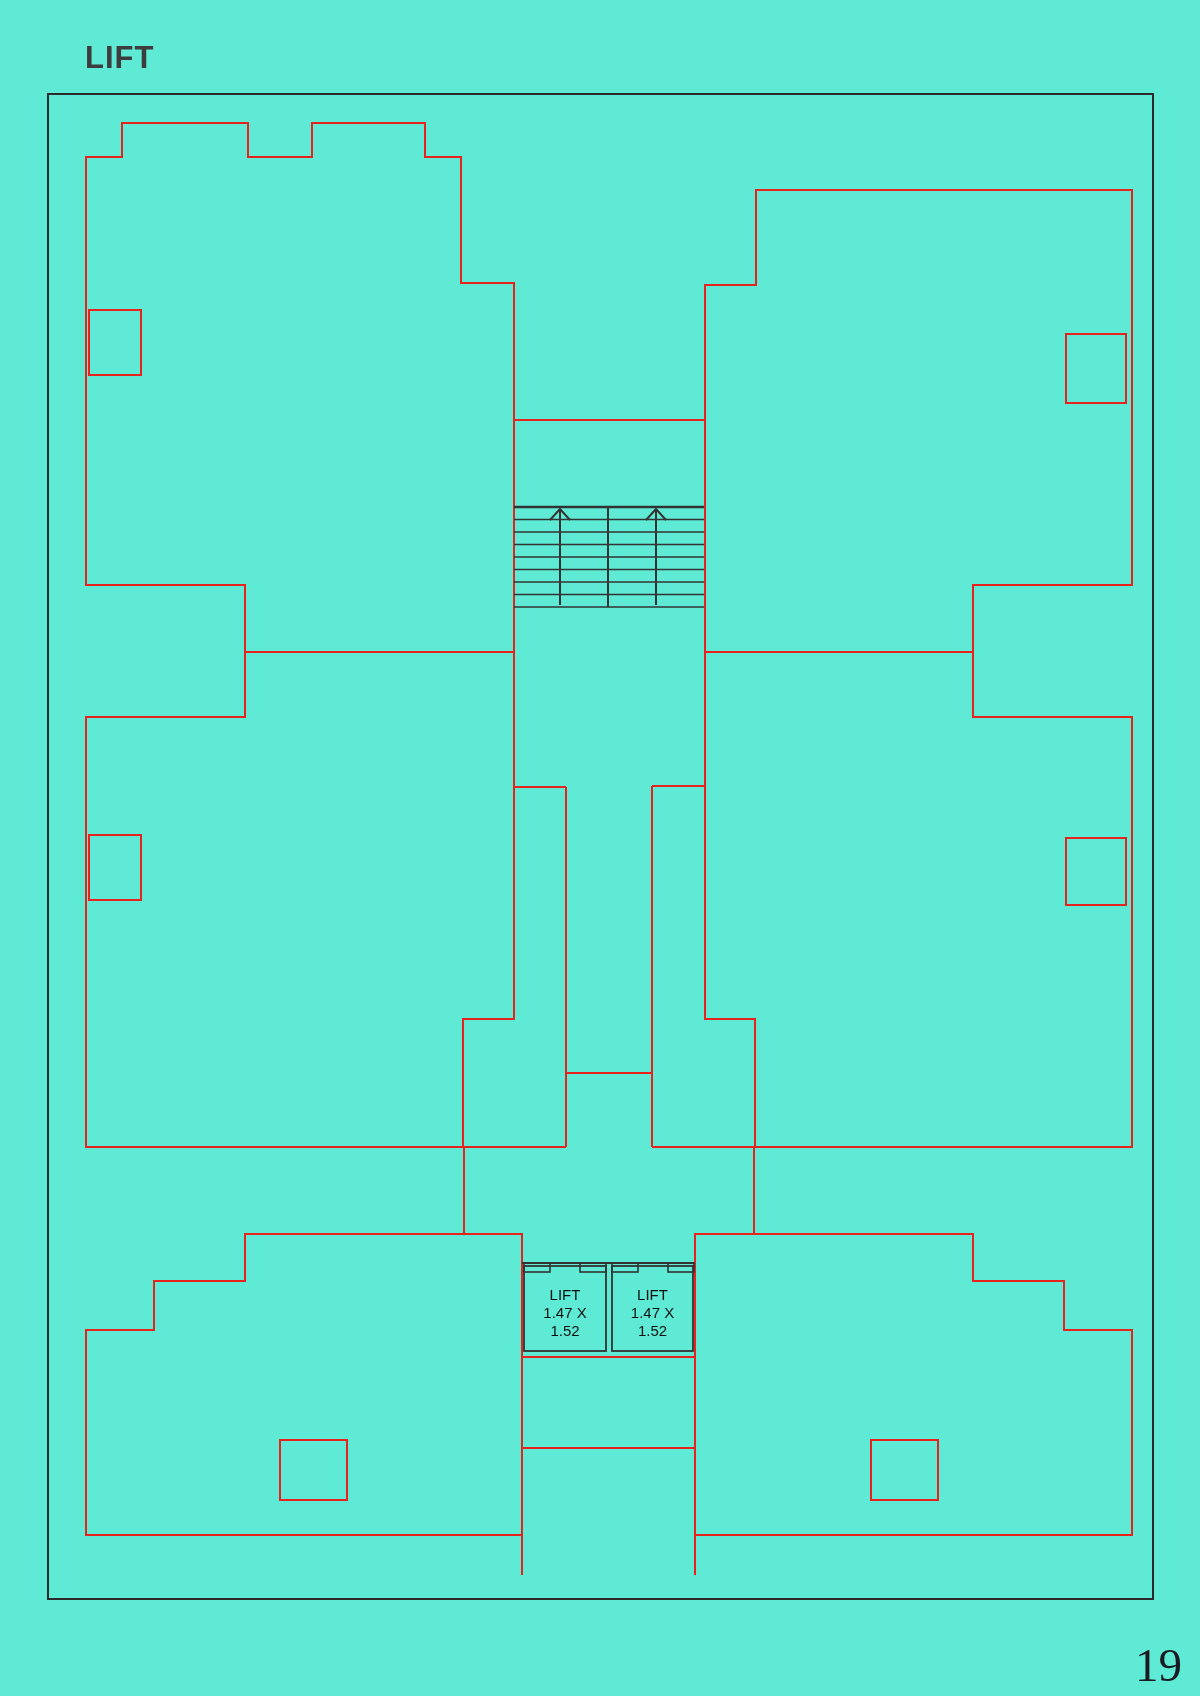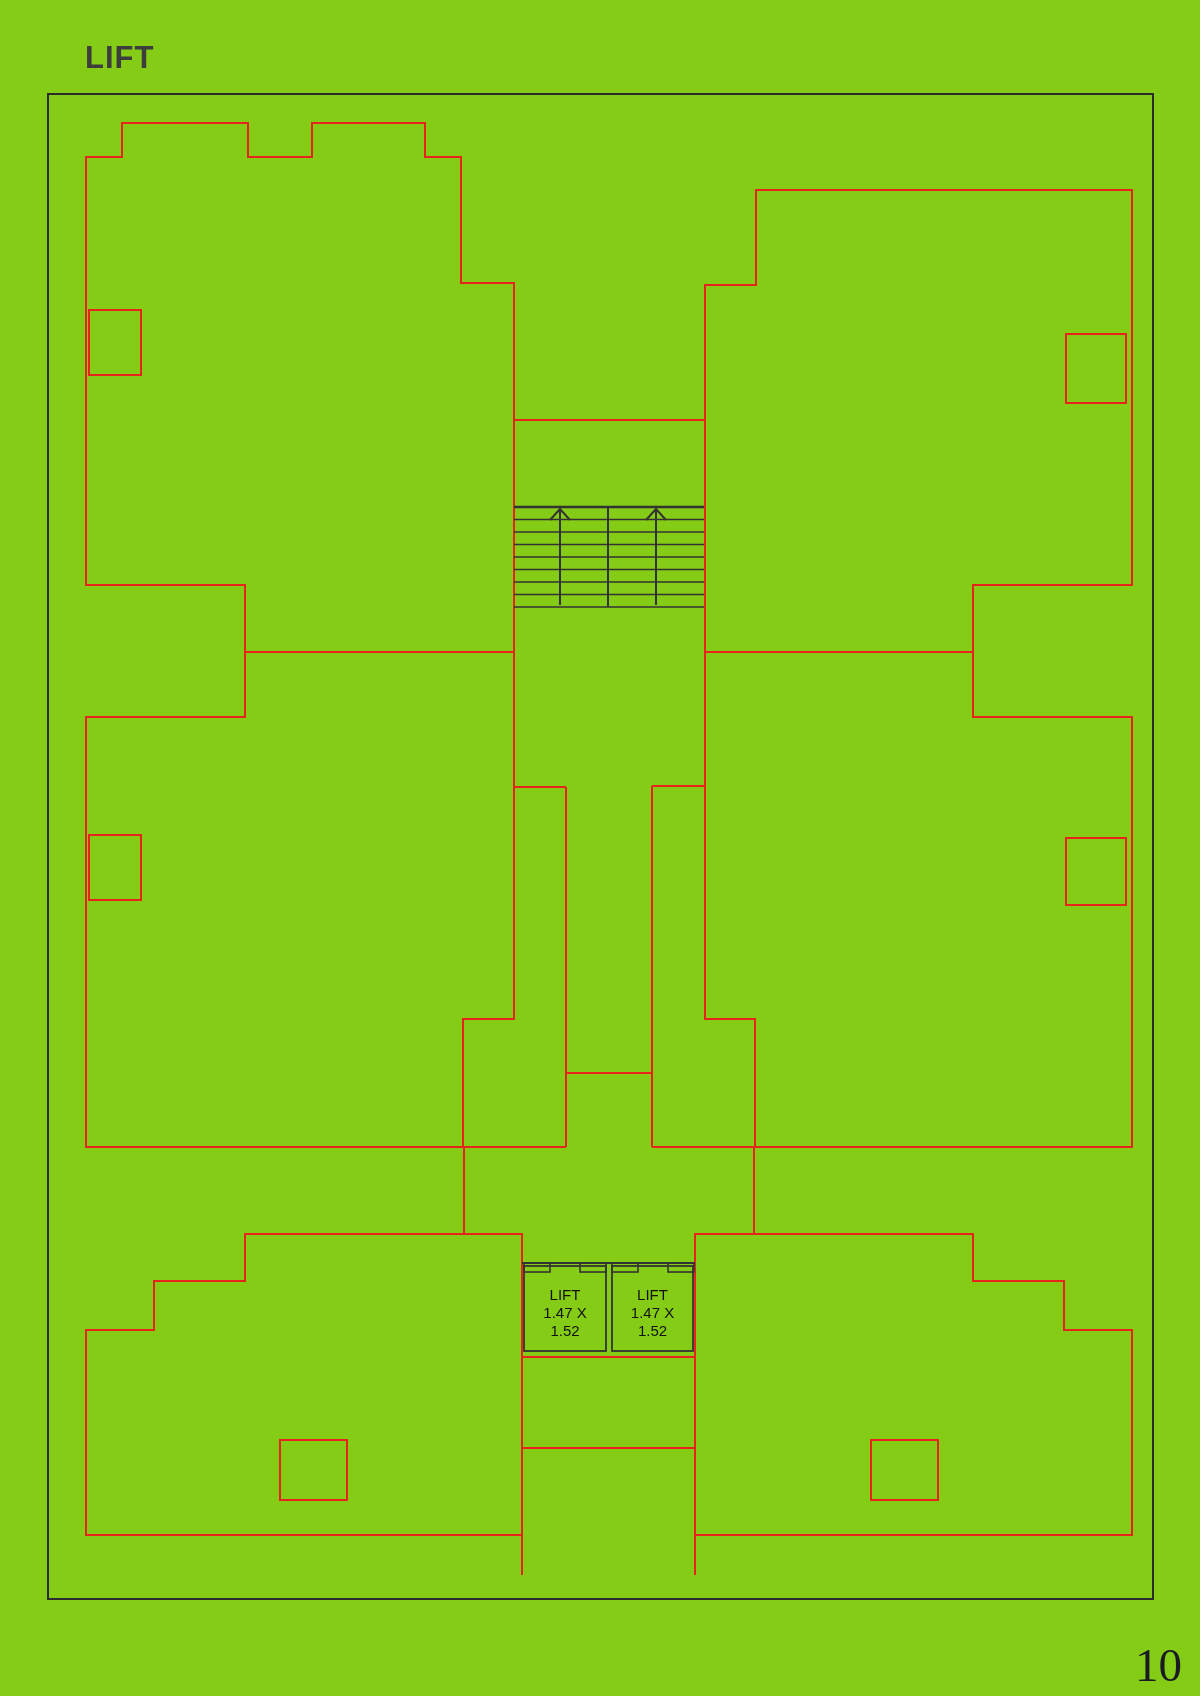--- a/index.html
+++ b/index.html
@@ -1,17 +1,17 @@
 <!DOCTYPE html>
 <html><head>
 <meta charset="utf-8">
 <style>
   html,body{margin:0;padding:0;}
   body{background:#ebedeb;font-family:"Liberation Sans",sans-serif;}
-  .sheet{position:relative;width:1200px;height:1696px;background:#84cc16;overflow:hidden;}
+  .sheet{position:relative;width:1200px;height:1696px;background:#5eead4;overflow:hidden;}
   .sheet-title{position:absolute;left:85px;top:40px;margin:0;font-size:31px;font-weight:700;
     letter-spacing:1px;color:#3d3d3d;font-family:"Liberation Sans",sans-serif;}
   .plan-svg{position:absolute;left:0;top:0;}
   .page-number{position:absolute;right:18px;top:1638px;width:180px;text-align:right;
     font-family:"Liberation Serif",serif;font-size:47px;color:#1a1a22;}
 </style>
 </head>
 <body>
 
 <div class="sheet">
@@ -65,14 +65,14 @@
       <rect x="668" y="1263" width="26" height="9" fill="none" stroke="#333333" stroke-width="1.6"></rect>
       <rect x="524" y="1266" width="82" height="85" fill="none" stroke="#333333" stroke-width="1.8"></rect>
       <rect x="612" y="1266" width="81" height="85" fill="none" stroke="#333333" stroke-width="1.8"></rect>
       <text x="565" y="1300" text-anchor="middle" fill="#111111" font-size="15" font-family="&quot;Liberation Sans&quot;, sans-serif">LIFT</text>
       <text x="565" y="1318" text-anchor="middle" fill="#111111" font-size="15" font-family="&quot;Liberation Sans&quot;, sans-serif">1.47 X</text>
       <text x="565" y="1336" text-anchor="middle" fill="#111111" font-size="15" font-family="&quot;Liberation Sans&quot;, sans-serif">1.52</text>
       <text x="652.5" y="1300" text-anchor="middle" fill="#111111" font-size="15" font-family="&quot;Liberation Sans&quot;, sans-serif">LIFT</text>
       <text x="652.5" y="1318" text-anchor="middle" fill="#111111" font-size="15" font-family="&quot;Liberation Sans&quot;, sans-serif">1.47 X</text>
       <text x="652.5" y="1336" text-anchor="middle" fill="#111111" font-size="15" font-family="&quot;Liberation Sans&quot;, sans-serif">1.52</text>
     </svg>
-  <div class="page-number">10</div>
+  <div class="page-number">19</div>
 </div>
 
 </body></html>

